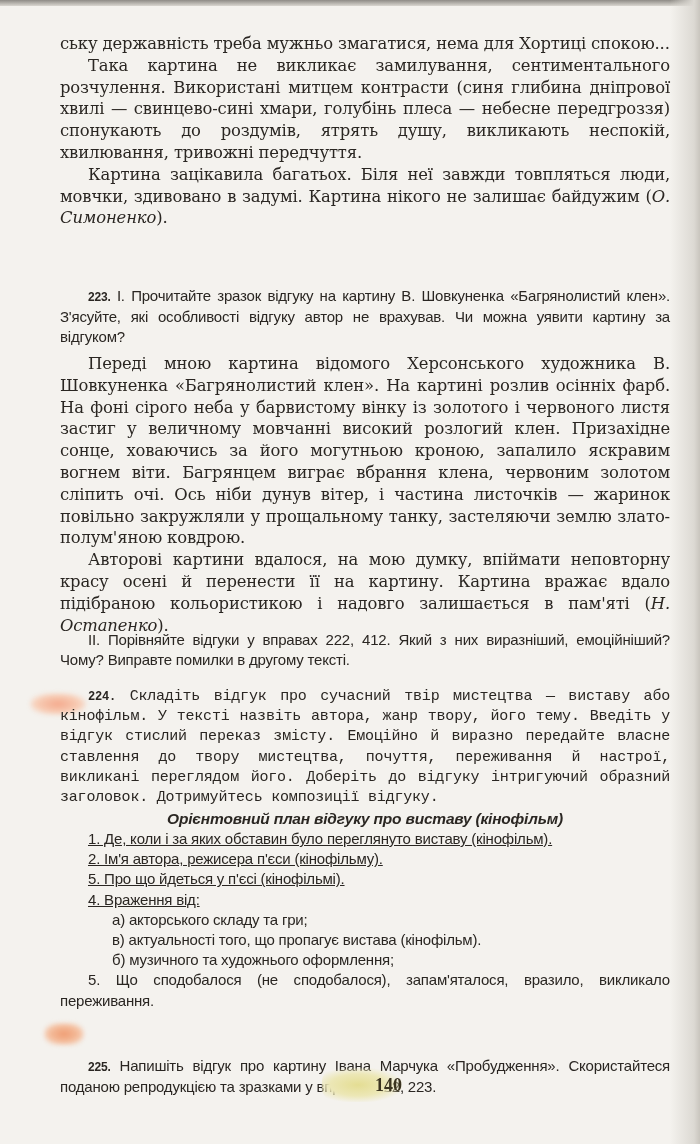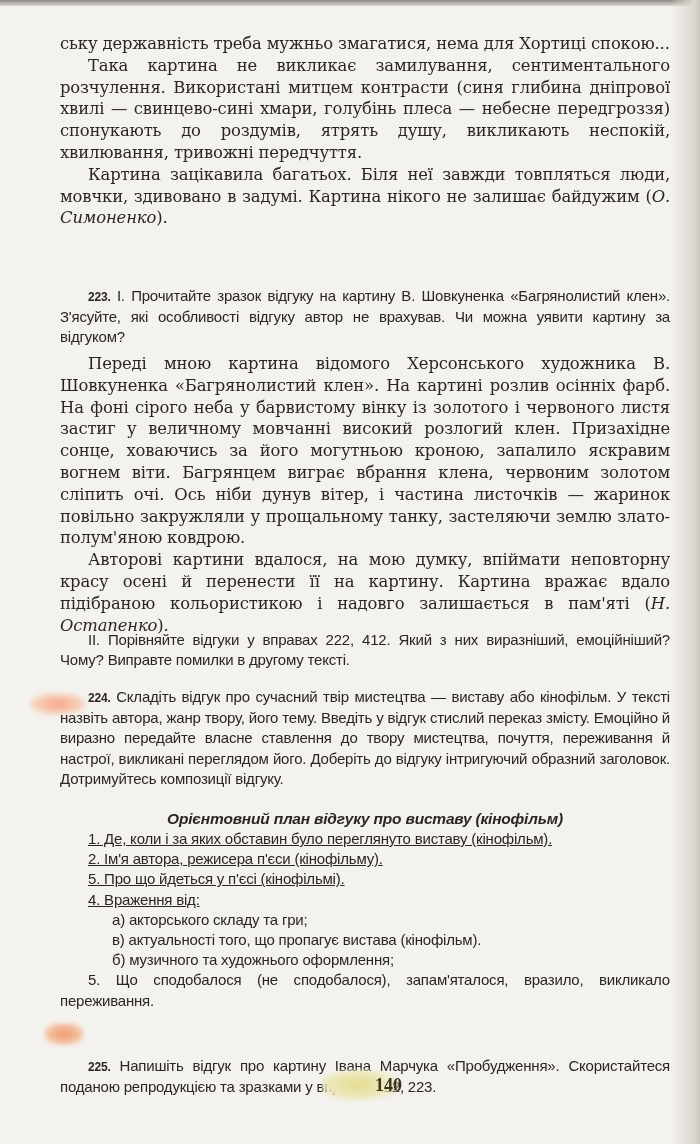--- a/index.html
+++ b/index.html
@@ -79,21 +79,21 @@
   <div class="block serif" style="top:320px;">
     <p>Переді мною картина відомого Херсонського художника В. Шовкуненка «Багрянолистий клен». На картині розлив осінніх фарб. На фоні сірого неба у барвистому вінку із золотого і червоного листя застиг у величному мовчанні високий розлогий клен. Призахідне сонце, ховаючись за його могутньою кроною, запалило яскравим вогнем віти. Багрянцем виграє вбрання клена, червоним золотом сліпить очі. Ось ніби дунув вітер, і частина листочків — жаринок повільно закружляли у прощальному танку, застеляючи землю злато-полум'яною ковдрою.</p>
     <p><span>Авторові картини вдалося, на мою думку, впіймати неповторну красу осені й перенести її на картину. Картина вражає вдало підібраною кольористикою і надовго залишається в пам'яті (</span><i>Н. Остапенко</i><span>).</span></p>
   </div>
 
   <div class="block sans" style="top:597px;">
     <p class="indent28">ІІ. Порівняйте відгуки у вправах 222, 412. Який з них виразніший, емоційніший? Чому? Виправте помилки в другому тексті.</p>
   </div>
 
   <div class="marker" style="left:-30px; top:660px; width:56px; height:22px; background:radial-gradient(ellipse, #f4a98c 0%, #f7cdb6 55%, rgba(244,242,238,0) 80%);"></div>
-  <div class="block sans" style="top:654px;">
+  <div class="block sans" style="top:654px;font-family:Liberation Mono, monospace;">
     <p class="indent28"><span class="exnum">224.</span> <span>Складіть відгук про сучасний твір мистецтва — виставу або кінофільм. У тексті назвіть автора, жанр твору, його тему. Введіть у відгук стислий переказ змісту. Емоційно й виразно передайте власне ставлення до твору мистецтва, почуття, переживання й настрої, викликані переглядом його. Доберіть до відгуку інтригуючий образний заголовок. Дотримуйтесь композиції відгуку.</span></p>
   </div>
 
   <div class="block sans" style="top:775px;">
     <div class="plan-title">Орієнтовний план відгуку про виставу (кінофільм)</div>
     <div class="plan-item">1. Де, коли і за яких обставин було переглянуто виставу (кінофільм).</div>
     <div class="plan-item">2. Ім'я автора, режисера п'єси (кінофільму).</div>
     <div class="plan-item">5. Про що йдеться у п'єсі (кінофільмі).</div>
     <div class="plan-item">4. Враження від:</div>
     <div class="plan-sub">а) акторського складу та гри;</div>

